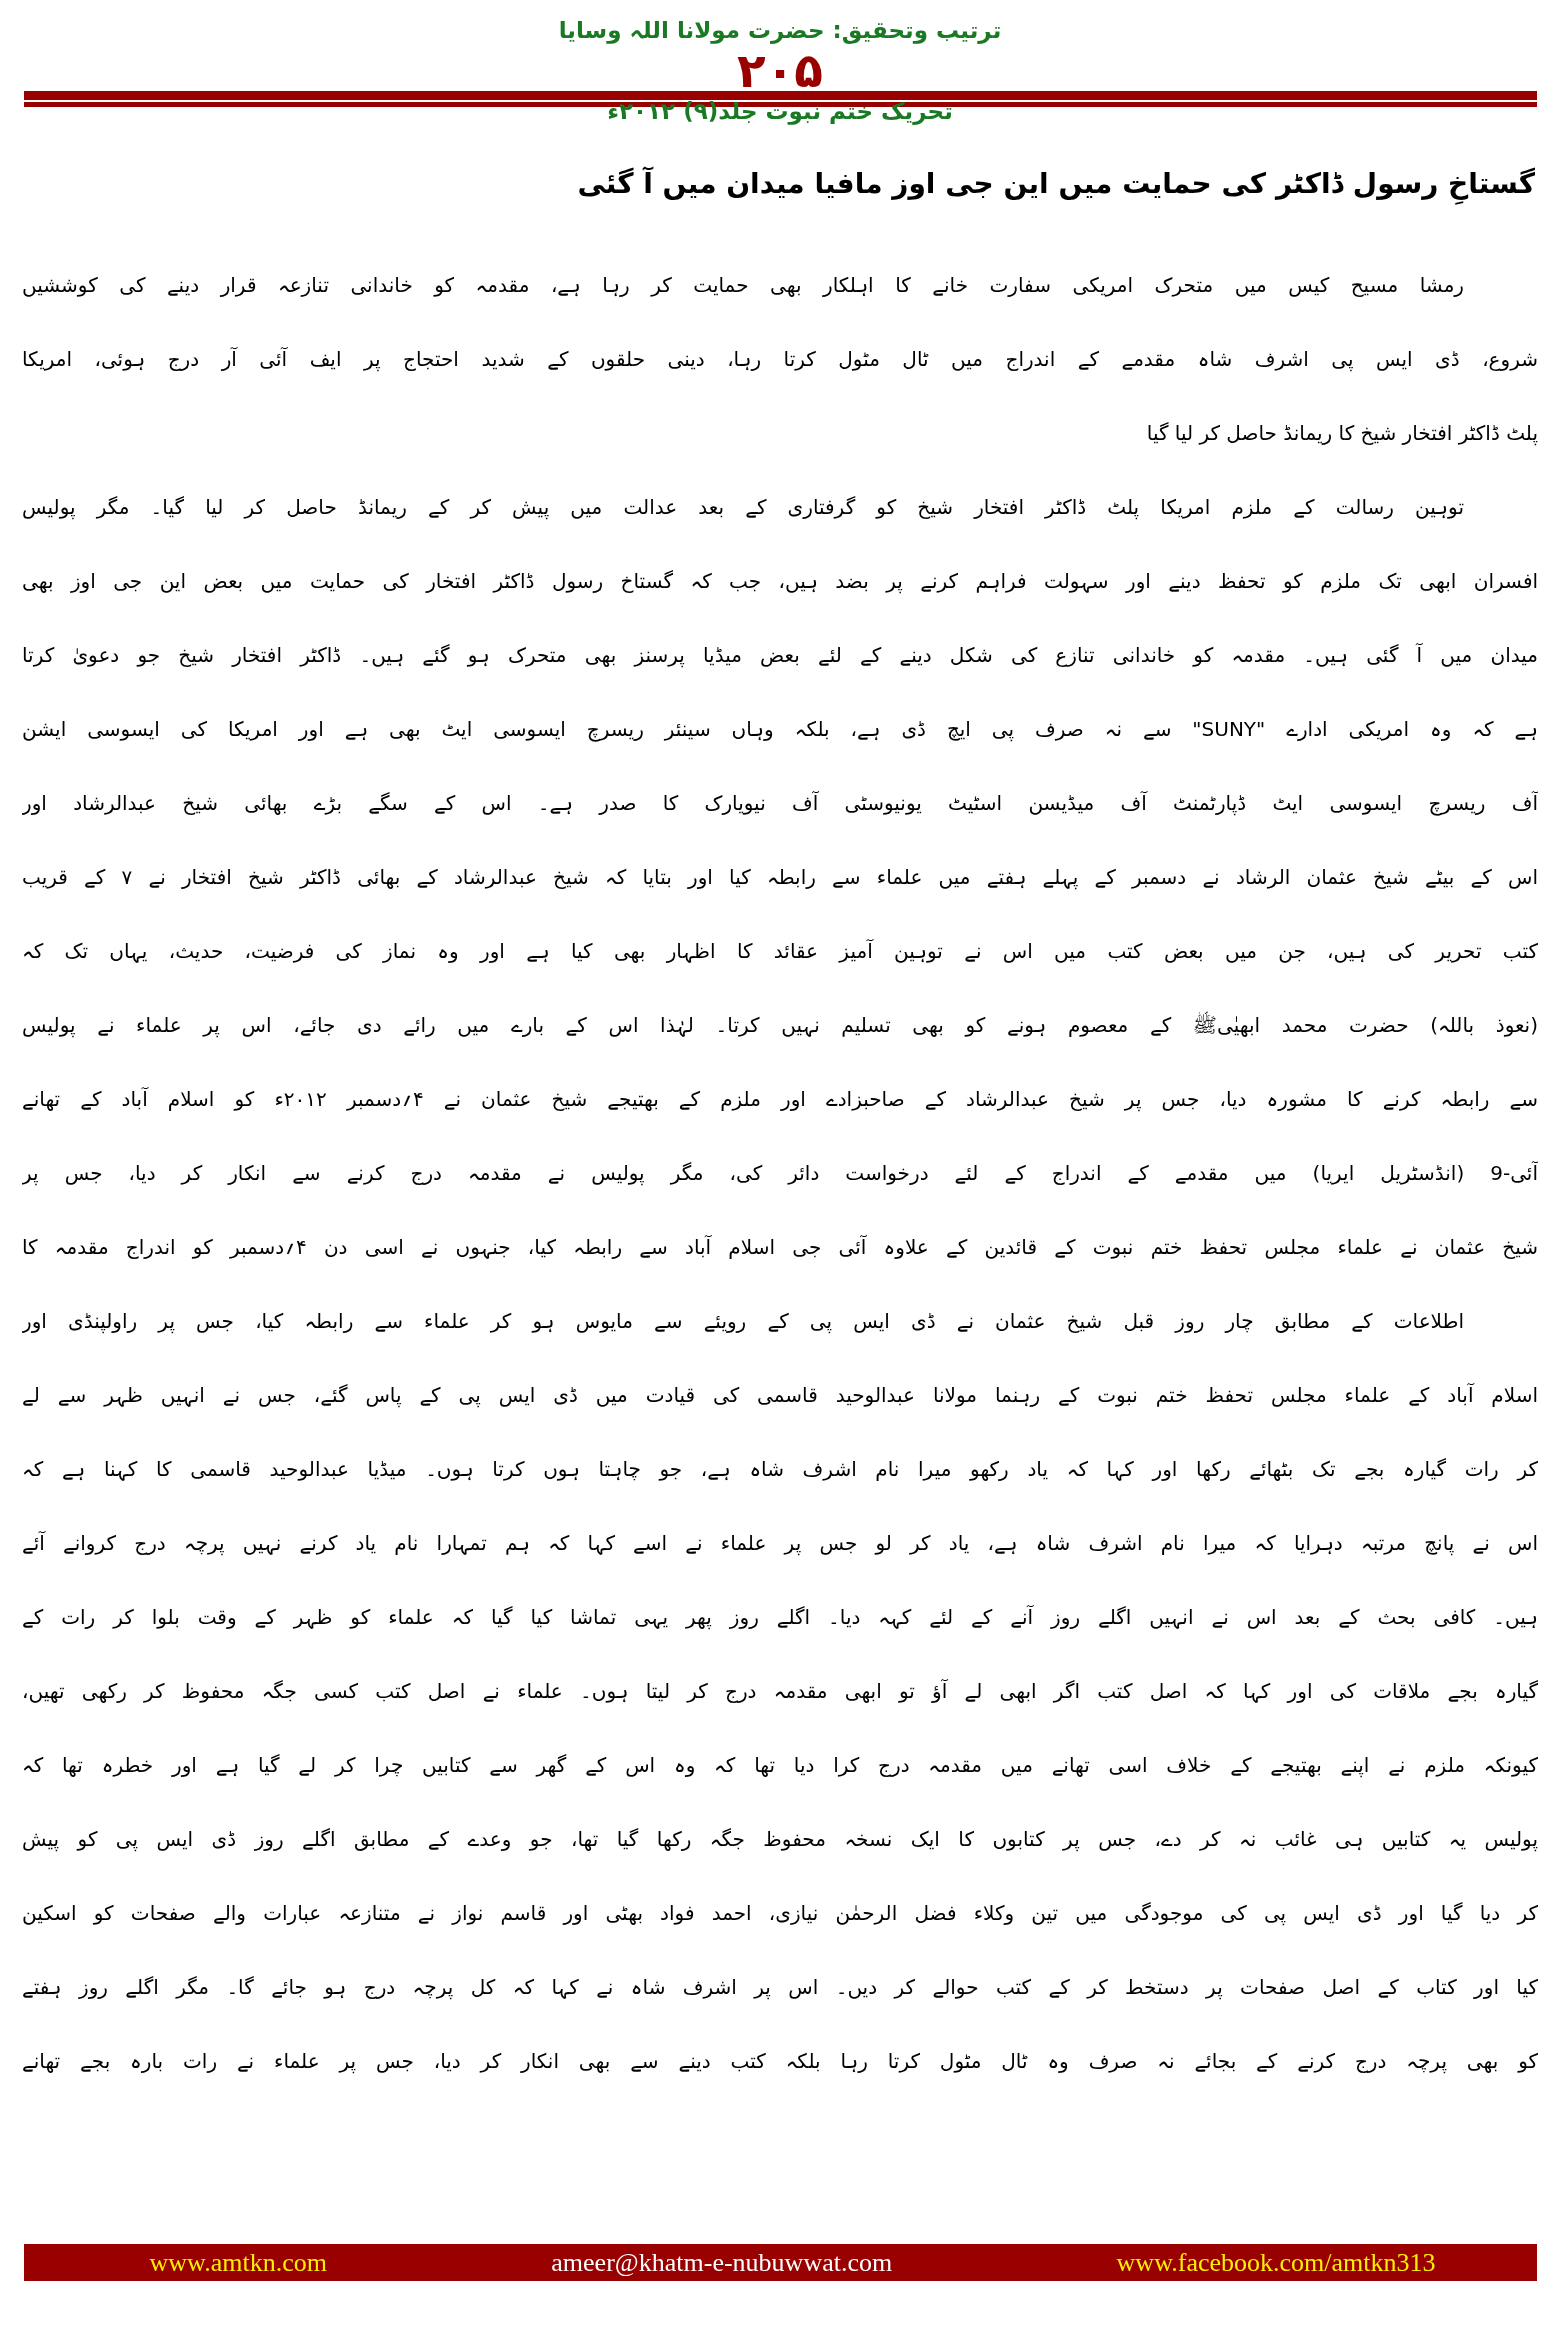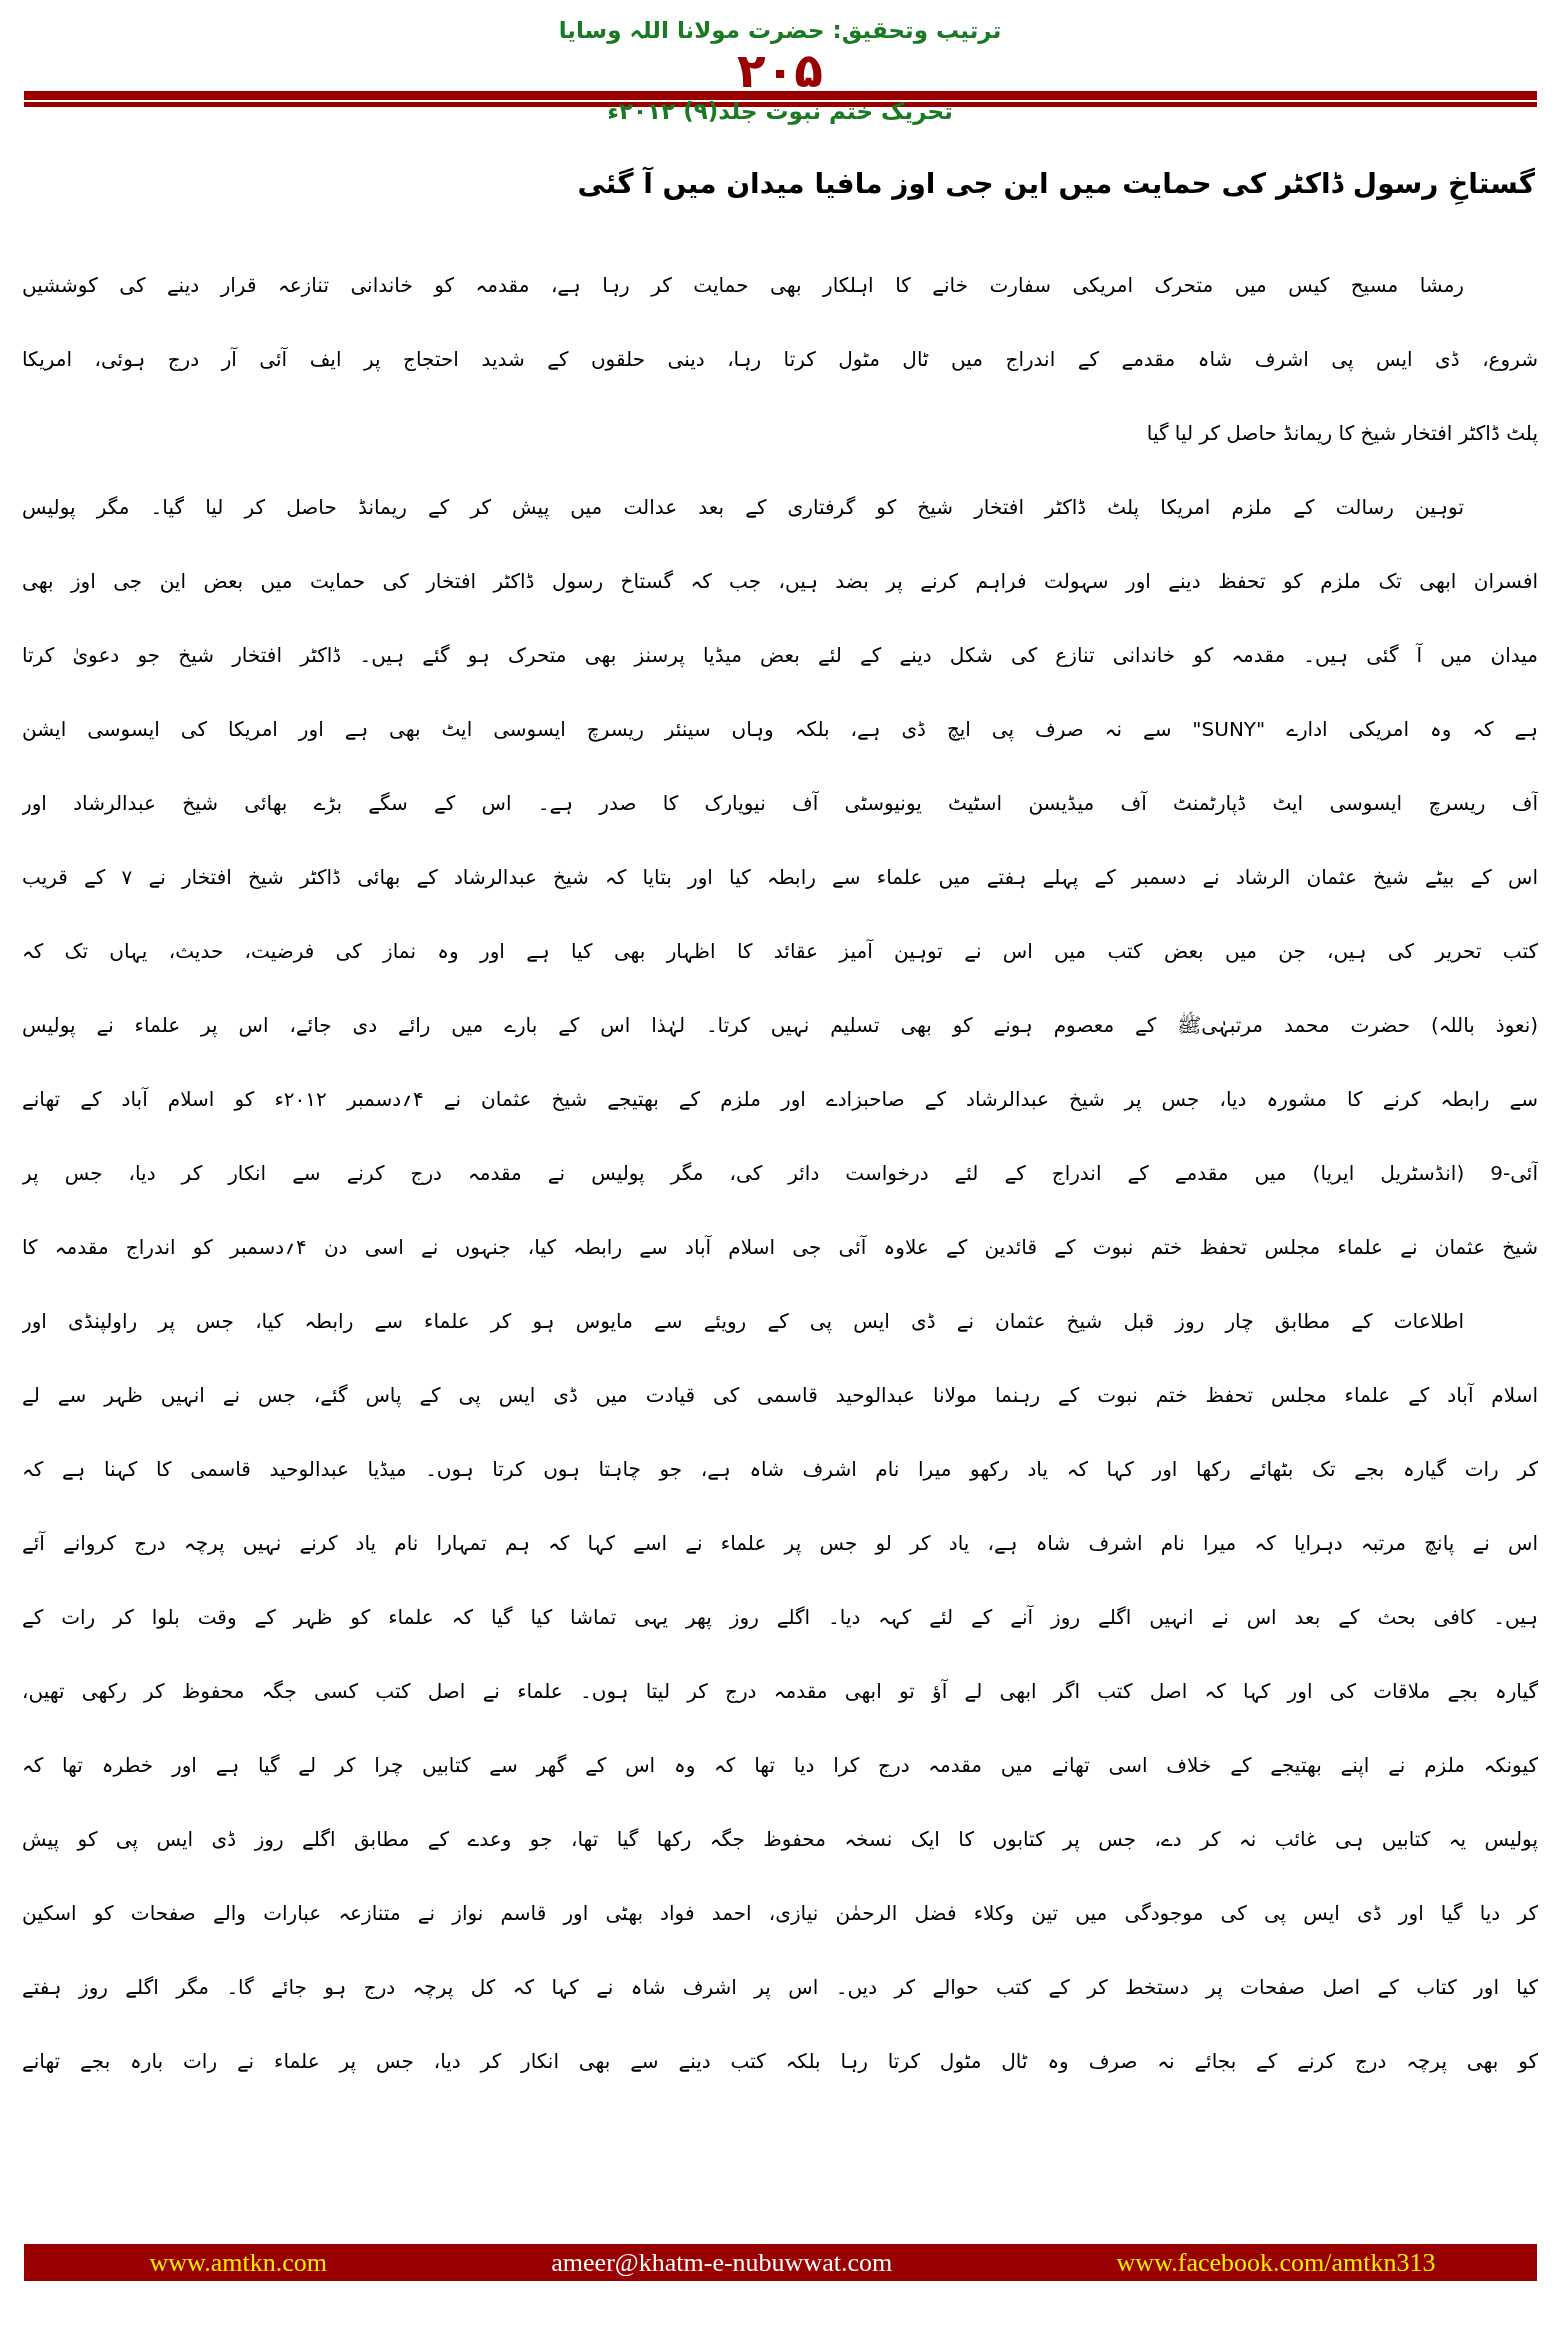--- a/index.html
+++ b/index.html
@@ -98,21 +98,21 @@
   <div class="bline indent">رمشا مسیح کیس میں متحرک امریکی سفارت خانے کا اہلکار بھی حمایت کر رہا ہے، مقدمہ کو خاندانی تنازعہ قرار دینے کی کوششیں</div>
   <div class="bline">شروع، ڈی ایس پی اشرف شاہ مقدمے کے اندراج میں ٹال مٹول کرتا رہا، دینی حلقوں کے شدید احتجاج پر ایف آئی آر درج ہوئی، امریکا</div>
   <div class="bline end">پلٹ ڈاکٹر افتخار شیخ کا ریمانڈ حاصل کر لیا گیا</div>
   <div class="bline indent">توہین رسالت کے ملزم امریکا پلٹ ڈاکٹر افتخار شیخ کو گرفتاری کے بعد عدالت میں پیش کر کے ریمانڈ حاصل کر لیا گیا۔ مگر پولیس</div>
   <div class="bline">افسران ابھی تک ملزم کو تحفظ دینے اور سہولت فراہم کرنے پر بضد ہیں، جب کہ گستاخ رسول ڈاکٹر افتخار کی حمایت میں بعض این جی اوز بھی</div>
   <div class="bline">میدان میں آ گئی ہیں۔ مقدمہ کو خاندانی تنازع کی شکل دینے کے لئے بعض میڈیا پرسنز بھی متحرک ہو گئے ہیں۔ ڈاکٹر افتخار شیخ جو دعویٰ کرتا</div>
   <div class="bline">ہے کہ وہ امریکی ادارے "SUNY" سے نہ صرف پی ایچ ڈی ہے، بلکہ وہاں سینئر ریسرچ ایسوسی ایٹ بھی ہے اور امریکا کی ایسوسی ایشن</div>
   <div class="bline">آف ریسرچ ایسوسی ایٹ ڈپارٹمنٹ آف میڈیسن اسٹیٹ یونیوسٹی آف نیویارک کا صدر ہے۔ اس کے سگے بڑے بھائی شیخ عبدالرشاد اور</div>
   <div class="bline">اس کے بیٹے شیخ عثمان الرشاد نے دسمبر کے پہلے ہفتے میں علماء سے رابطہ کیا اور بتایا کہ شیخ عبدالرشاد کے بھائی ڈاکٹر شیخ افتخار نے ۷ کے قریب</div>
   <div class="bline">کتب تحریر کی ہیں، جن میں بعض کتب میں اس نے توہین آمیز عقائد کا اظہار بھی کیا ہے اور وہ نماز کی فرضیت، حدیث، یہاں تک کہ</div>
-  <div class="bline">(نعوذ باللہ) حضرت محمد مرتبہٰیﷺ کے معصوم ہونے کو بھی تسلیم نہیں کرتا۔ لہٰذا اس کے بارے میں رائے دی جائے، اس پر علماء نے پولیس</div>
+  <div class="bline">(نعوذ باللہ) حضرت محمد ابھیٰیﷺ کے معصوم ہونے کو بھی تسلیم نہیں کرتا۔ لہٰذا اس کے بارے میں رائے دی جائے، اس پر علماء نے پولیس</div>
   <div class="bline">سے رابطہ کرنے کا مشورہ دیا، جس پر شیخ عبدالرشاد کے صاحبزادے اور ملزم کے بھتیجے شیخ عثمان نے ۴؍دسمبر ۲۰۱۲ء کو اسلام آباد کے تھانے</div>
   <div class="bline">آئی-9 (انڈسٹریل ایریا) میں مقدمے کے اندراج کے لئے درخواست دائر کی، مگر پولیس نے مقدمہ درج کرنے سے انکار کر دیا، جس پر</div>
   <div class="bline">شیخ عثمان نے علماء مجلس تحفظ ختم نبوت کے قائدین کے علاوہ آئی جی اسلام آباد سے رابطہ کیا، جنہوں نے اسی دن ۴؍دسمبر کو اندراج مقدمہ کا</div>
   <div class="bline indent">اطلاعات کے مطابق چار روز قبل شیخ عثمان نے ڈی ایس پی کے رویئے سے مایوس ہو کر علماء سے رابطہ کیا، جس پر راولپنڈی اور</div>
   <div class="bline">اسلام آباد کے علماء مجلس تحفظ ختم نبوت کے رہنما مولانا عبدالوحید قاسمی کی قیادت میں ڈی ایس پی کے پاس گئے، جس نے انہیں ظہر سے لے</div>
   <div class="bline">کر رات گیارہ بجے تک بٹھائے رکھا اور کہا کہ یاد رکھو میرا نام اشرف شاہ ہے، جو چاہتا ہوں کرتا ہوں۔ میڈیا عبدالوحید قاسمی کا کہنا ہے کہ</div>
   <div class="bline">اس نے پانچ مرتبہ دہرایا کہ میرا نام اشرف شاہ ہے، یاد کر لو جس پر علماء نے اسے کہا کہ ہم تمہارا نام یاد کرنے نہیں پرچہ درج کروانے آئے</div>
   <div class="bline">ہیں۔ کافی بحث کے بعد اس نے انہیں اگلے روز آنے کے لئے کہہ دیا۔ اگلے روز پھر یہی تماشا کیا گیا کہ علماء کو ظہر کے وقت بلوا کر رات کے</div>
   <div class="bline">گیارہ بجے ملاقات کی اور کہا کہ اصل کتب اگر ابھی لے آؤ تو ابھی مقدمہ درج کر لیتا ہوں۔ علماء نے اصل کتب کسی جگہ محفوظ کر رکھی تھیں،</div>
   <div class="bline">کیونکہ ملزم نے اپنے بھتیجے کے خلاف اسی تھانے میں مقدمہ درج کرا دیا تھا کہ وہ اس کے گھر سے کتابیں چرا کر لے گیا ہے اور خطرہ تھا کہ</div>

